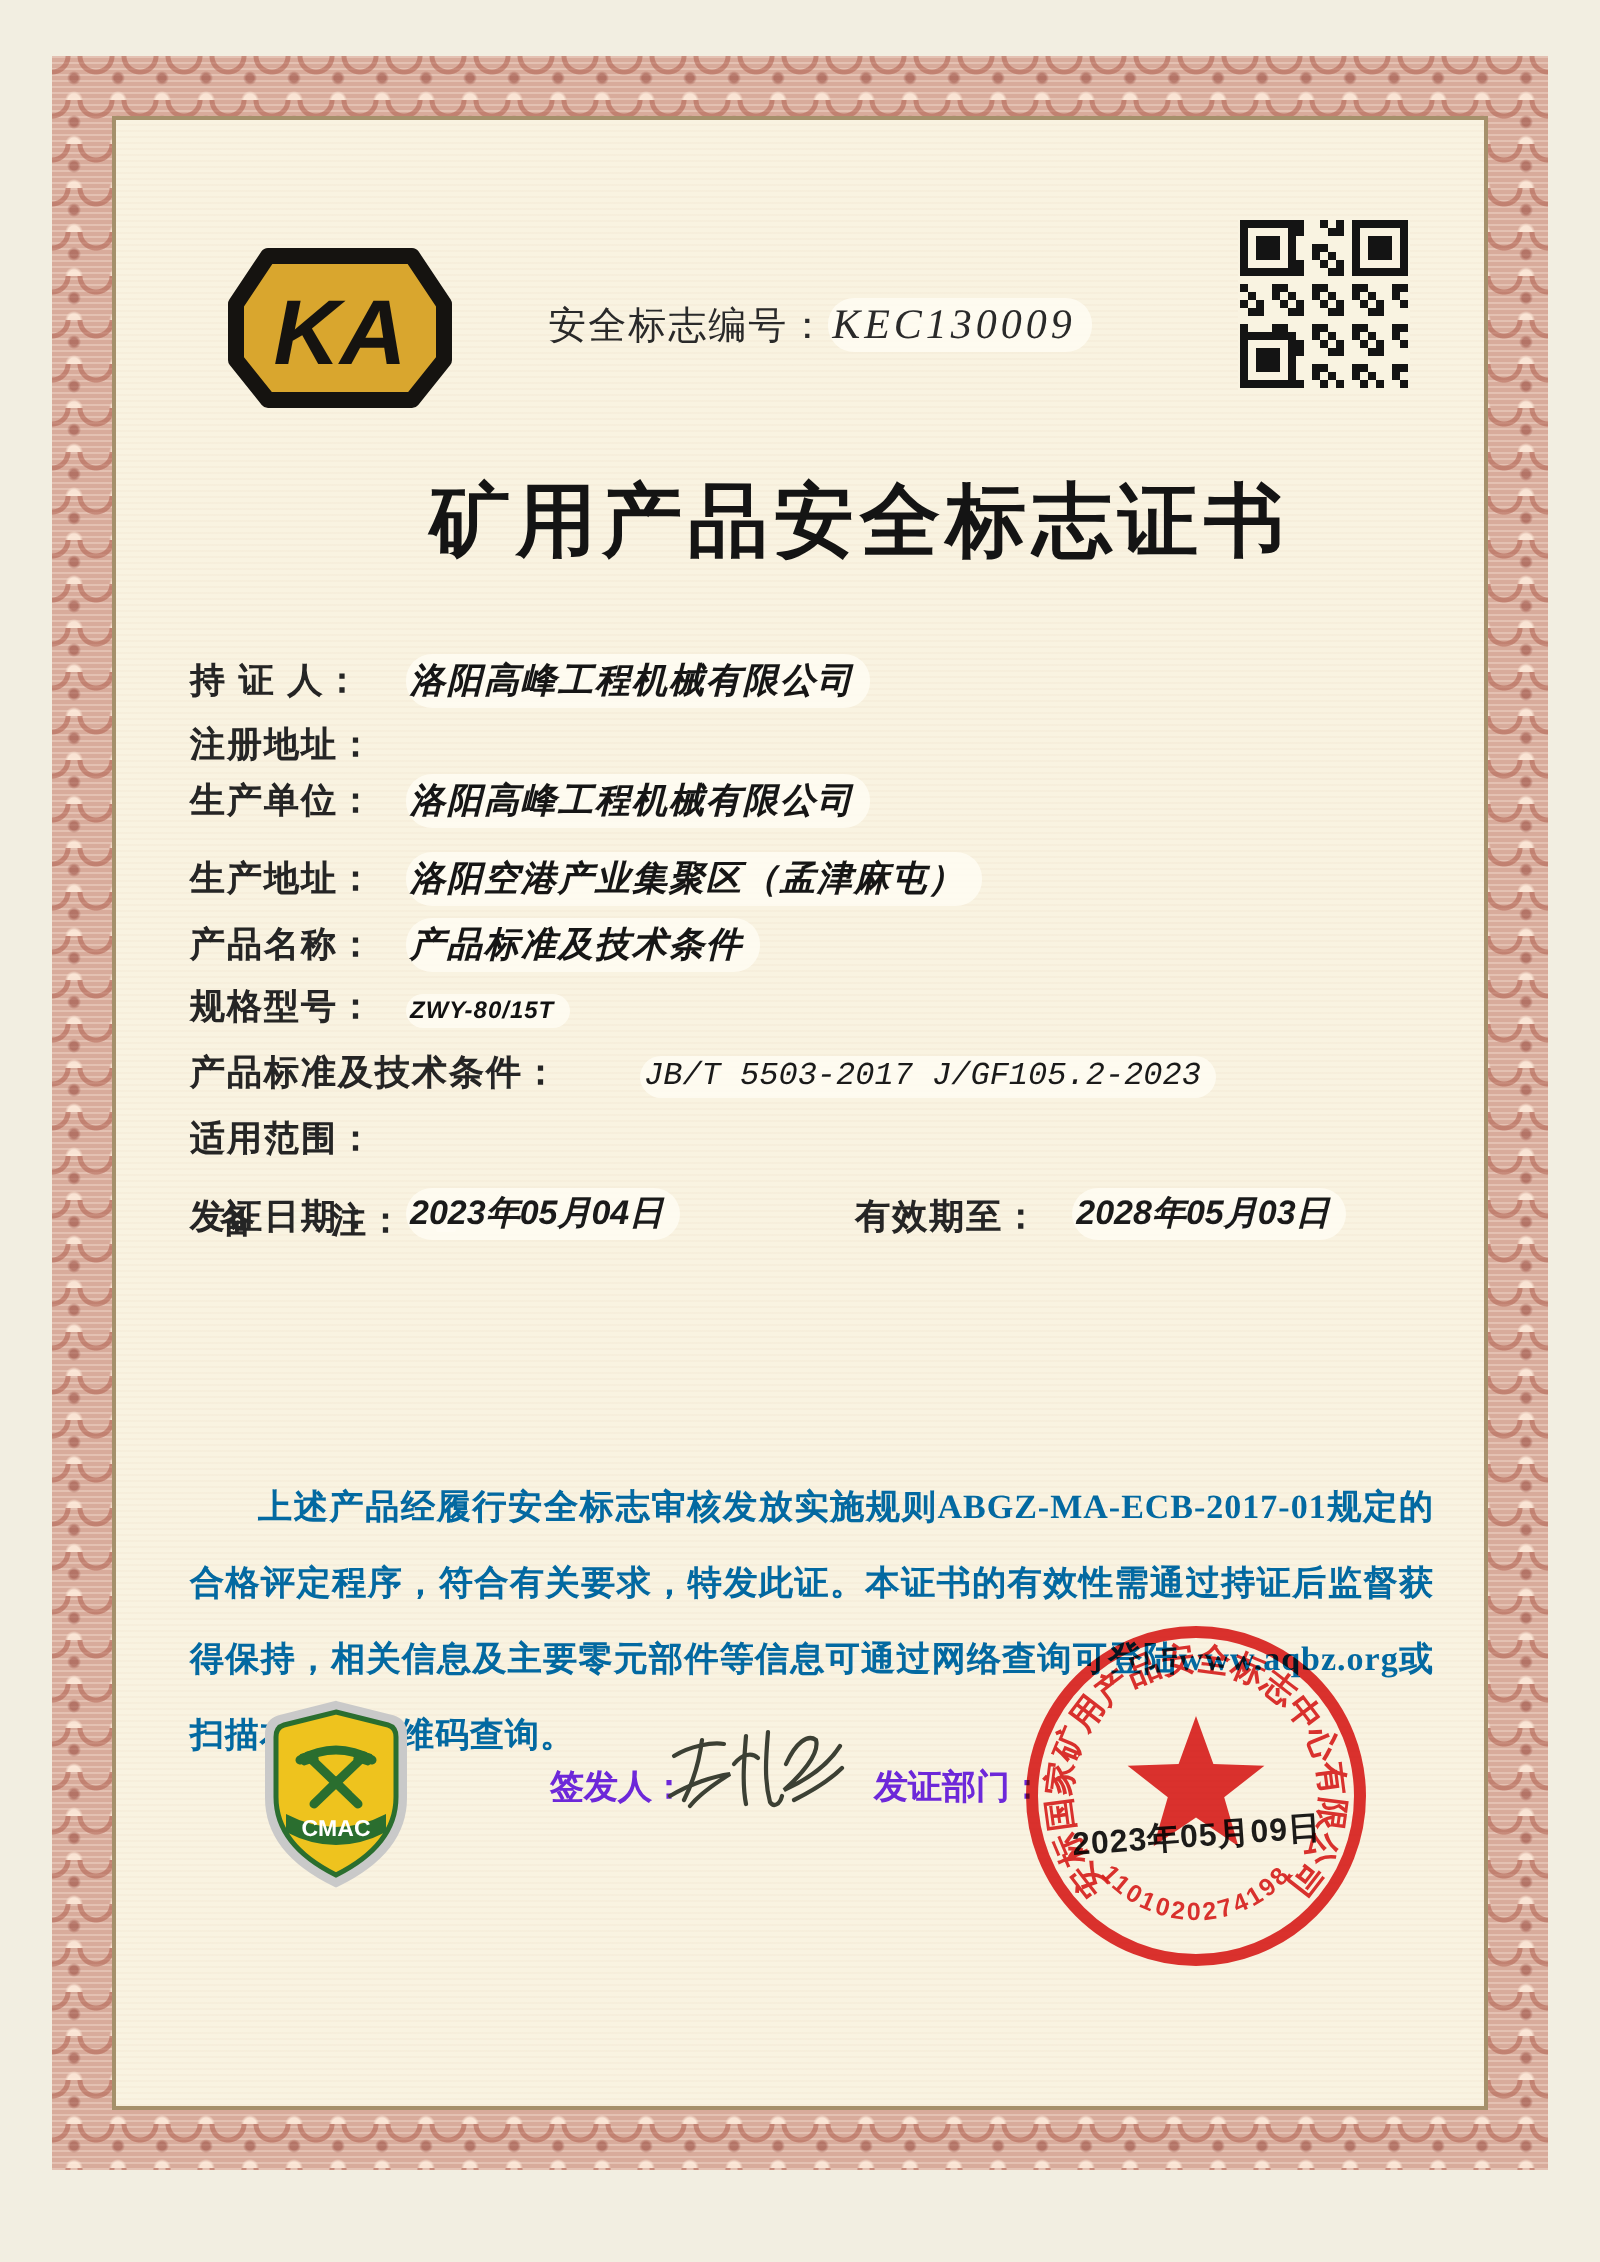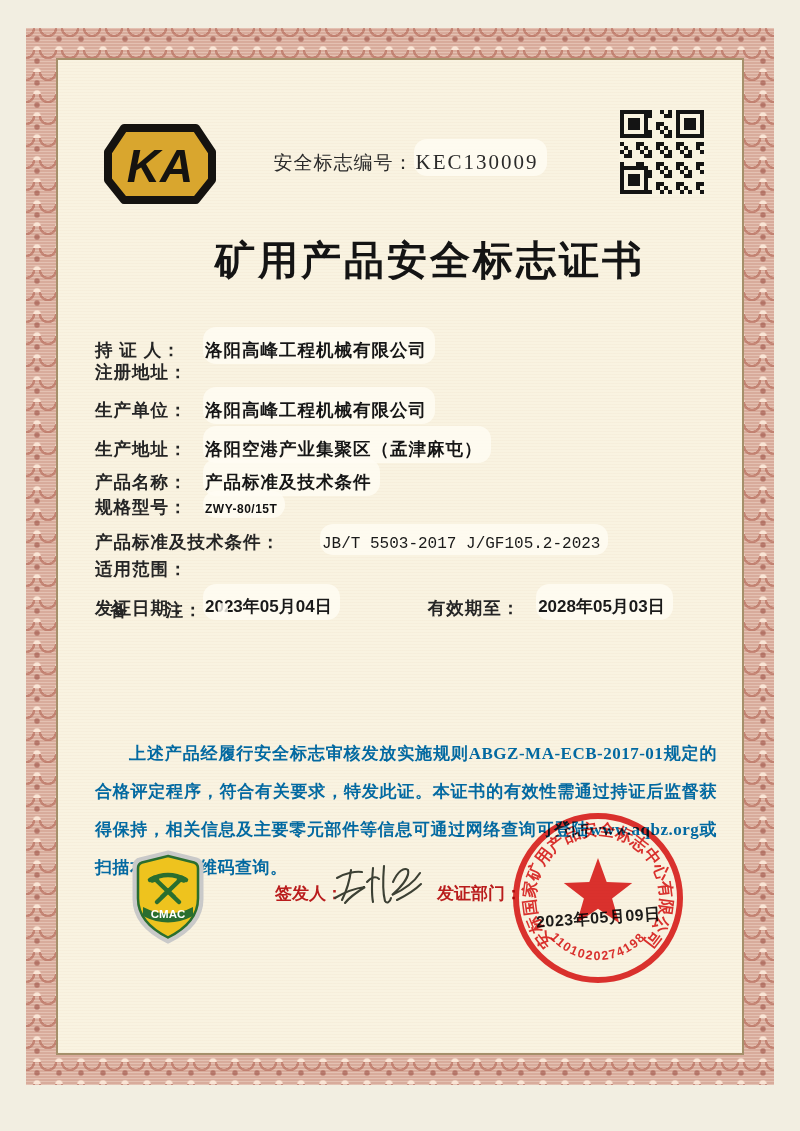--- a/index.html
+++ b/index.html
@@ -23,44 +23,44 @@
 
   .cert-no{left:210px;top:150px;width:400px;text-align:center;font-family:"Liberation Serif","DejaVu Serif",serif;color:#2a2a2a;}
   .cert-no .lbl{font-size:19px;letter-spacing:1px;}
   .cert-no .val{font-size:21px;letter-spacing:2px;}
 
   .title{left:0;top:233px;width:800px;text-align:center;font-size:40px;font-weight:800;color:#141414;letter-spacing:3px;margin:0;padding-left:30px;}
 
   .row{left:95px;width:625px;height:24px;display:flex;align-items:baseline;color:#1d1d1d;}
   .row .lbl{font-size:17.5px;font-weight:600;letter-spacing:1px;white-space:pre;min-width:108px;color:#252525;}
   .row.long .lbl{min-width:0;margin-right:40px;}
-  .val{font-size:17.5px;background:rgba(255,253,244,.8);padding:11px 8px 2px 2px;border-radius:13px;}
+  .val{font-size:17.5px;background:rgba(255,253,244,.8);padding:1px 8px 2px 2px;border-radius:13px;font-style:italic;}
   .v-kai{font-family:"Liberation Serif","DejaVu Serif",serif;font-weight:700;letter-spacing:1px;color:#161616;}
   .v-model{font-weight:800;font-size:12px;letter-spacing:.5px;color:#111;}
   .v-std{font-family:"Liberation Mono","DejaVu Sans Mono",monospace;font-size:16px;color:#1a1a1a;}
   .v-date{font-size:17px;font-weight:600;color:#1a1a1a;}
 
   .statement{left:95px;top:735px;width:622px;margin:0;font-family:"Liberation Serif","DejaVu Serif",serif;
     font-size:17px;font-weight:700;line-height:38px;color:#0369a1;text-align:justify;text-indent:2em;letter-spacing:.5px;}
 
-  .sig-label{font-size:17px;font-weight:600;color:#b91c1c;}
+  .sig-label{font-size:17px;font-weight:600;color:#6d28d9;}
   .stamp-wrap{left:510px;top:810px;width:176px;height:176px;mix-blend-mode:multiply;}
   .stamp-date{left:536px;top:908px;width:130px;font-size:16px;font-weight:700;color:#1c1c1c;transform:rotate(-4deg);mix-blend-mode:multiply;letter-spacing:.5px;}
 </style>
 </head>
 <body>
 
 <div class="page">
   <div class="ring">
     <div class="inner"></div>
   </div>
 
   <div class="content">
 
-    <div class="abs" style="left:104px;top:124px;width:112px;height:73px;">
+    <div class="abs" style="left:114px;top:124px;width:112px;height:73px;">
       <svg width="112" height="80" viewBox="0 0 112 80">
         <polygon points="20,4 92,4 108,28 108,56 92,76 20,76 4,56 4,28" fill="#d9a62e" stroke="#151310" stroke-width="8" stroke-linejoin="round"></polygon>
         <text x="56" y="58" text-anchor="middle" font-size="46" font-weight="800" font-style="italic" font-family="Liberation Sans, DejaVu Sans, sans-serif" fill="#151310">KA</text>
       </svg>
     </div>
 
     <div class="abs cert-no">
       <span class="lbl">安全标志编号：</span><span class="val">KEC130009</span>
     </div>
 

